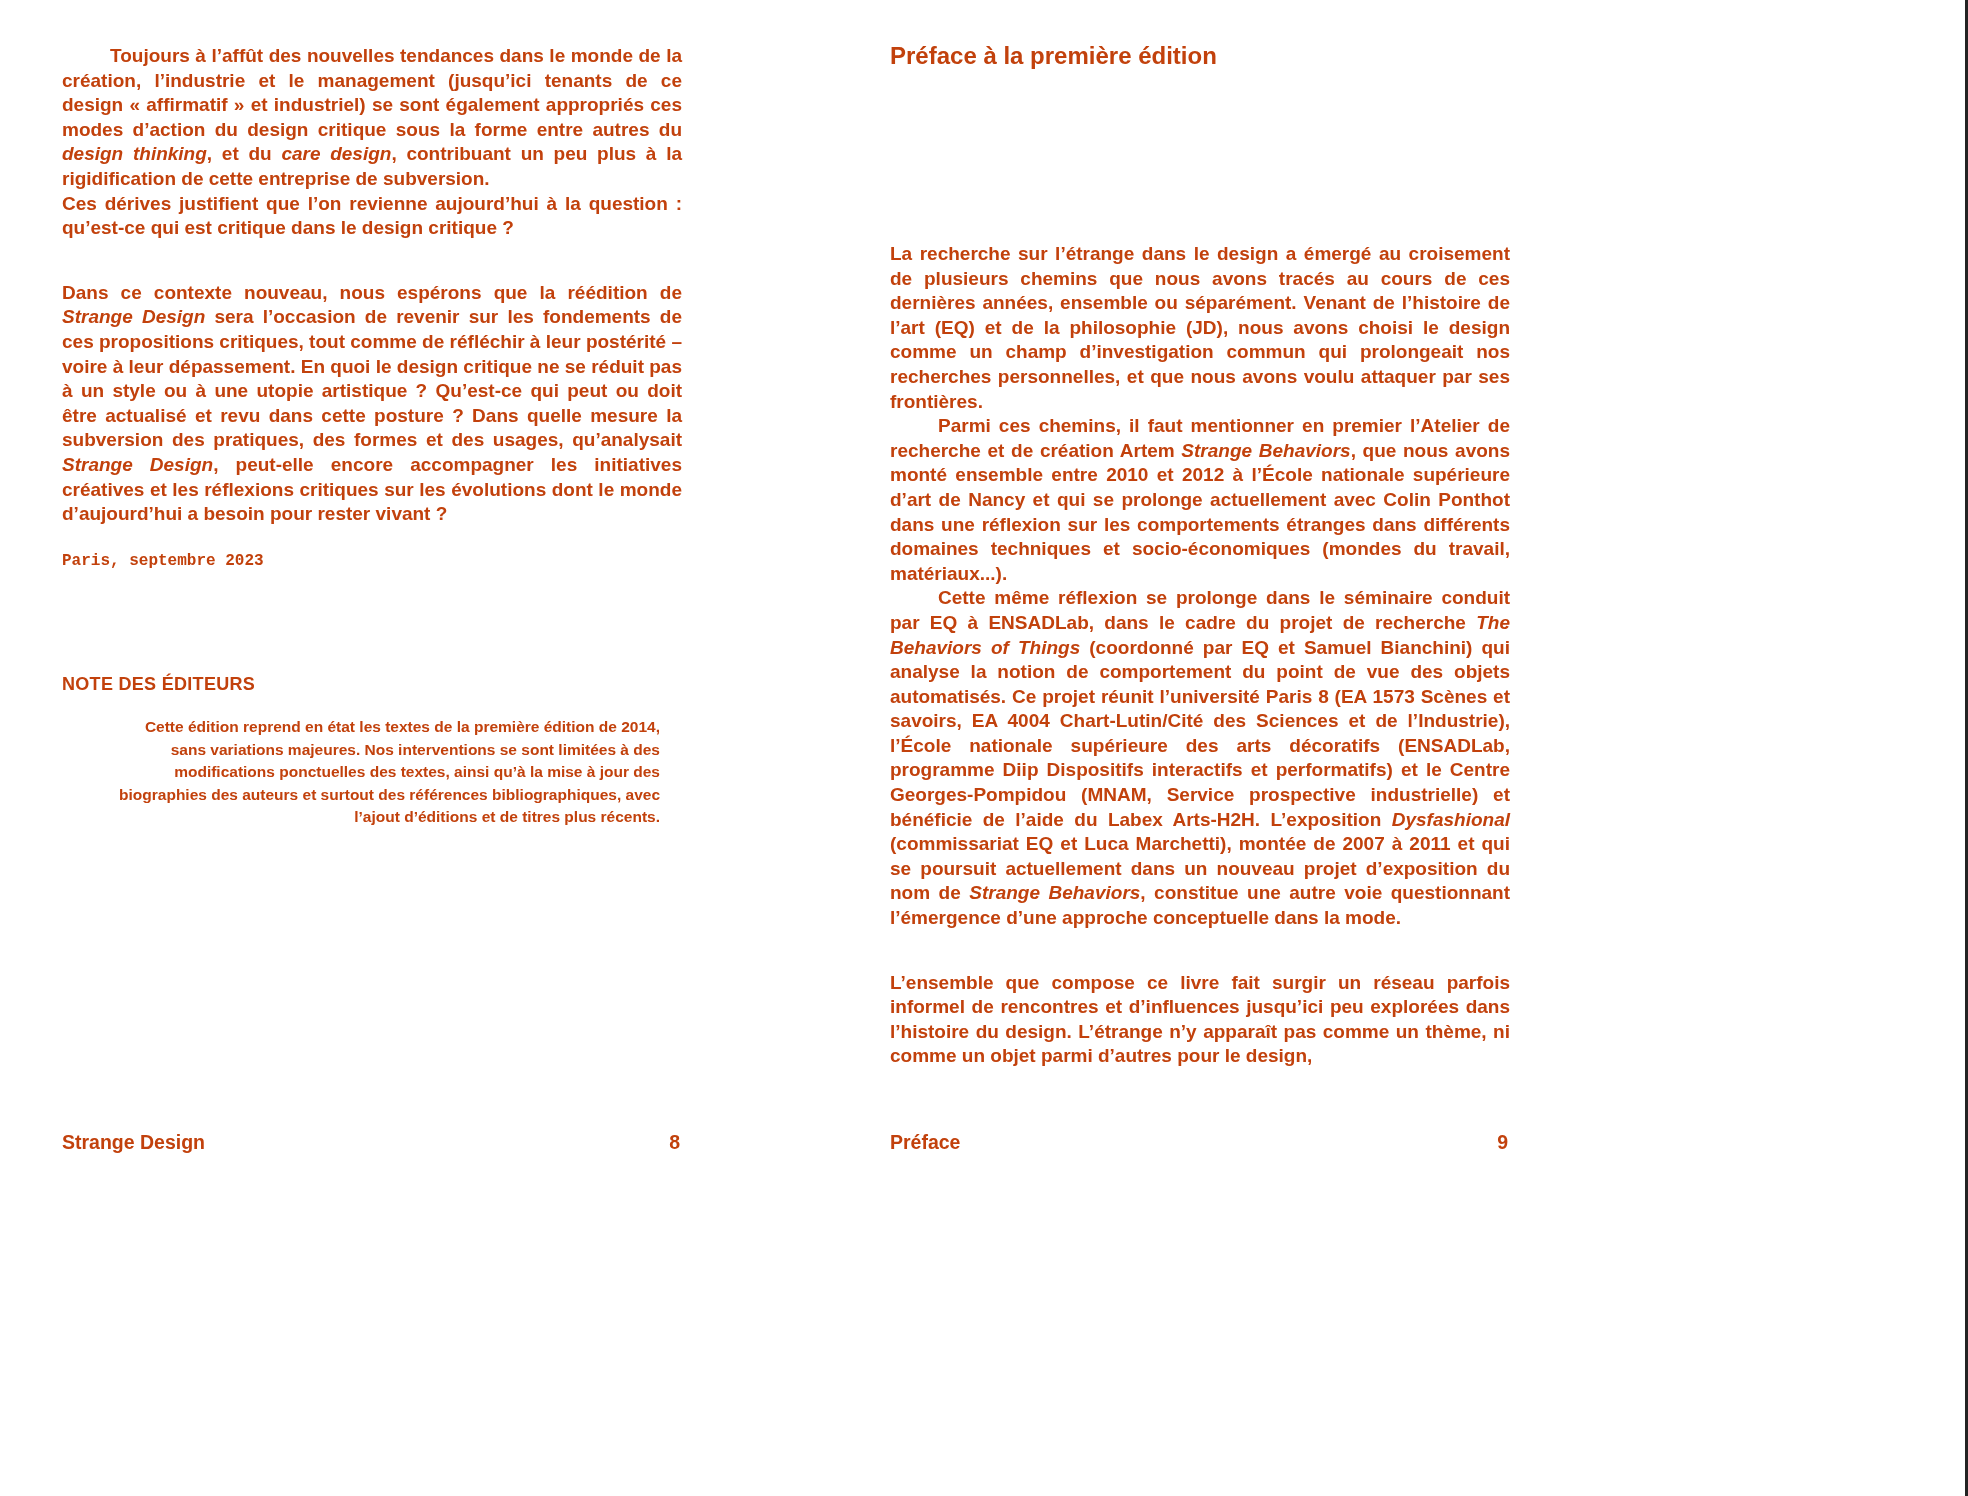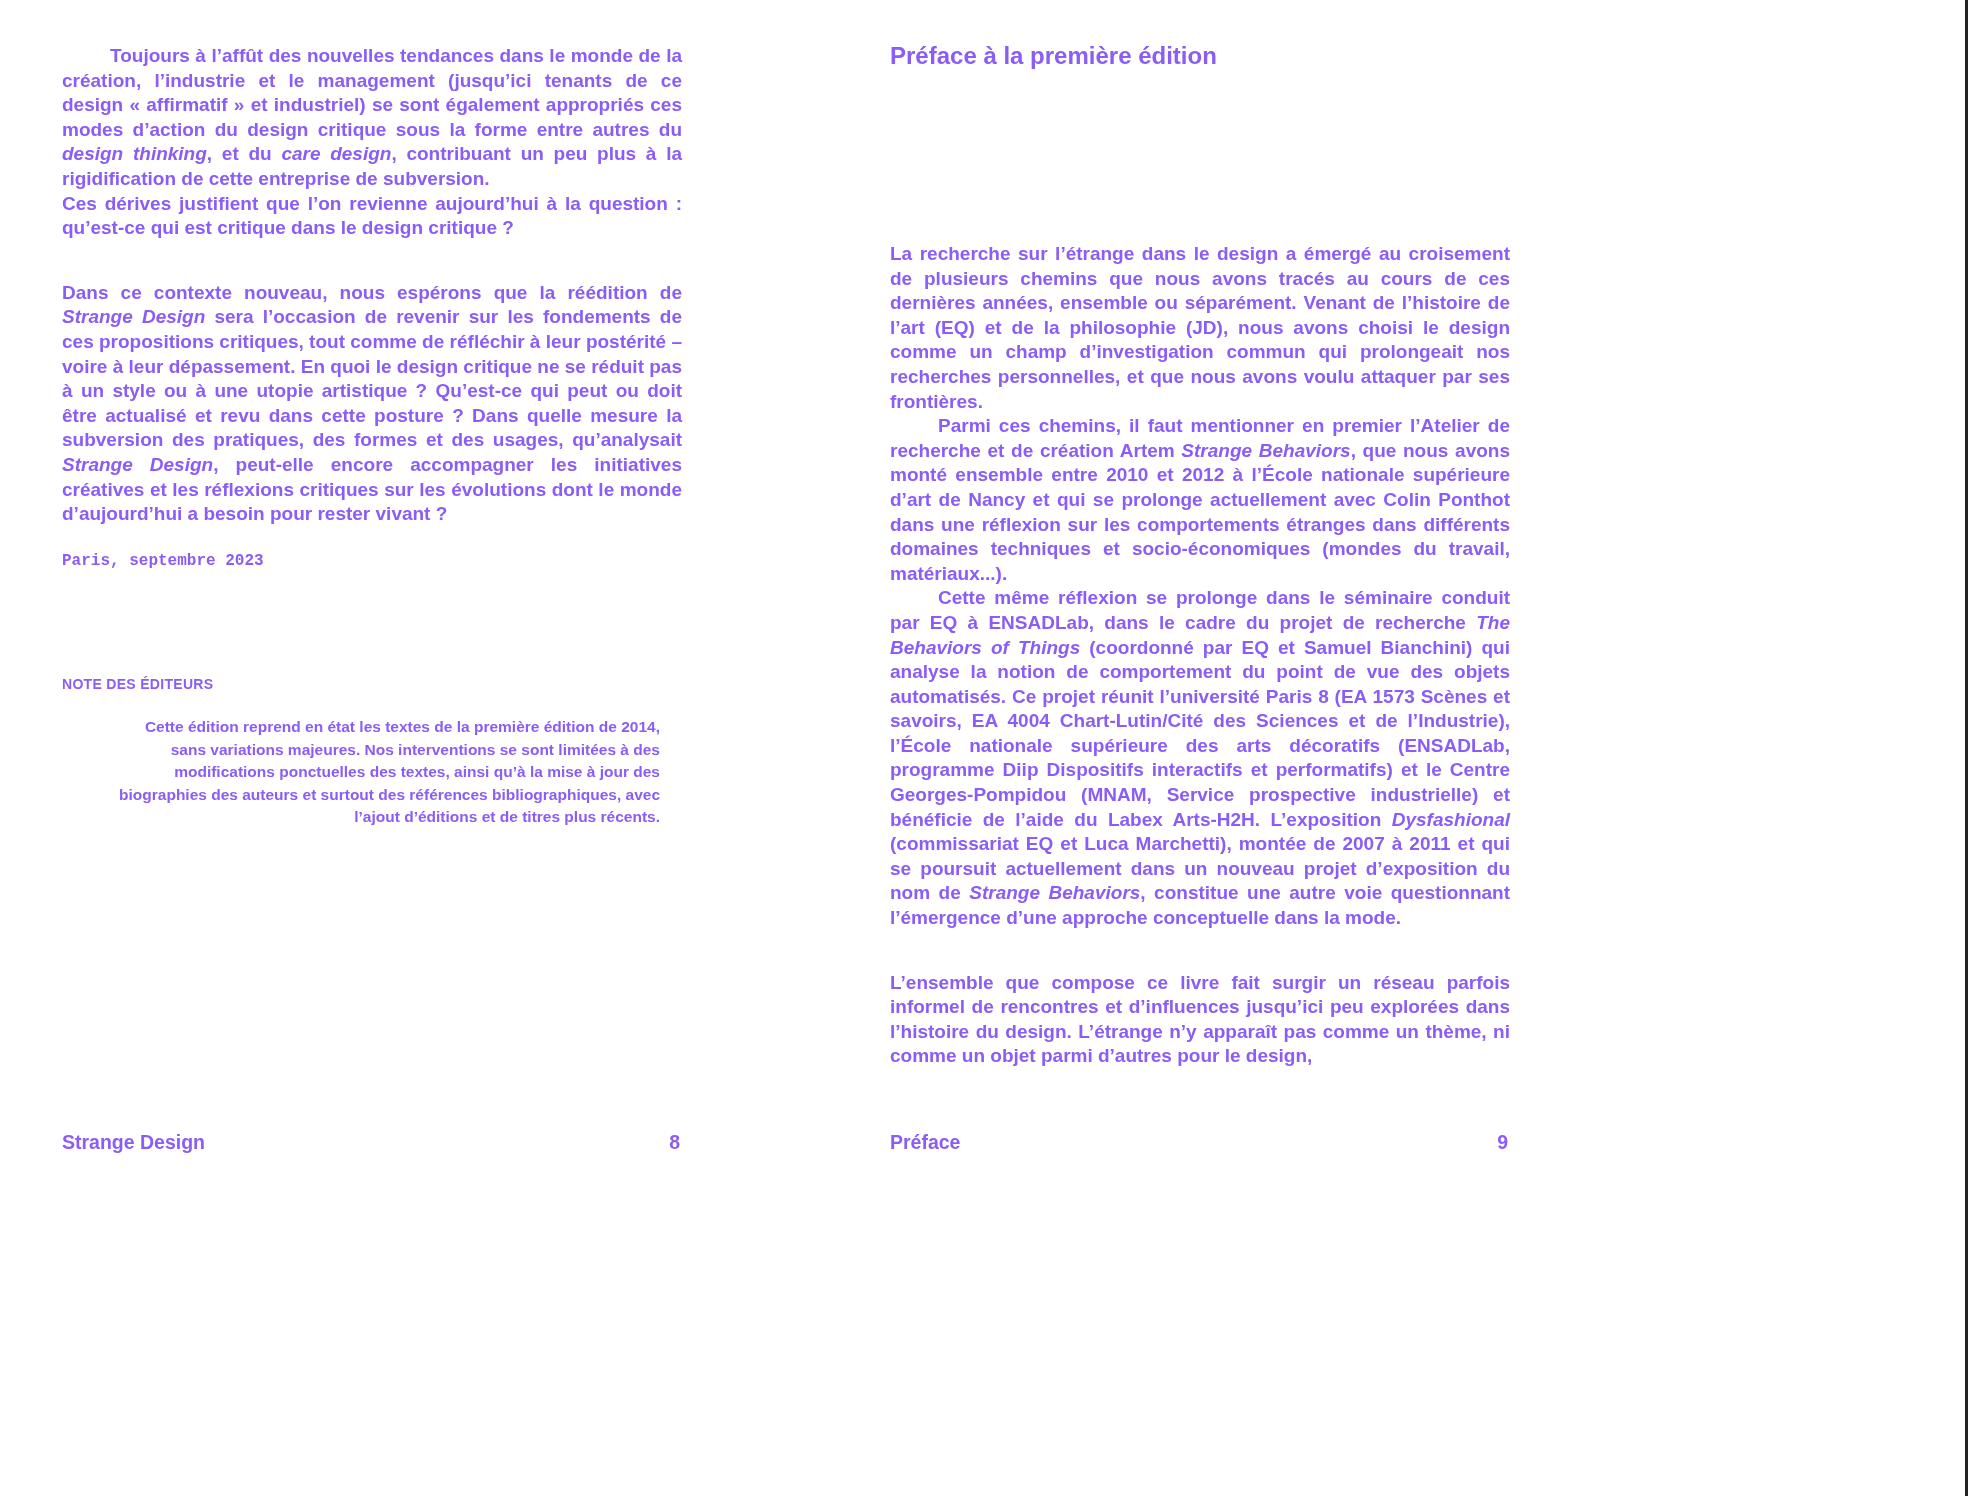--- a/index.html
+++ b/index.html
@@ -2,21 +2,21 @@
 <html lang="fr"><head>
 <meta charset="utf-8">
 <style>
   html, body { margin: 0; padding: 0; background: #ffffff; }
 
   .spread {
     position: relative;
     width: 1968px;
     height: 1496px;
     background: #ffffff;
-    color: #8b5cf6;
+    color: #c2410c;
     font-family: "Liberation Sans", "DejaVu Sans", sans-serif;
     font-weight: 600;
     overflow: hidden;
   }
 
   .page-edge {
     position: absolute;
     top: 0; right: 0;
     width: 3px; height: 100%;
     background: #232323;
@@ -49,21 +49,21 @@
     position: absolute;
     left: 62px; top: 551px; width: 618px;
     font-size: 16px; line-height: 20px;
     font-family: Liberation Mono, monospace;
   }
 
   .note-heading {
     position: absolute;
     left: 62px; top: 672px; width: 618px;
     margin: 0;
-    font-size: 14px; line-height: 24px;
+    font-size: 18px; line-height: 24px;
     font-weight: 600;
     letter-spacing: 0.3px;
   }
 
   .note-body {
     position: absolute;
     left: 112px; top: 716px; width: 548px;
     margin: 0;
     font-size: 15.5px; line-height: 22.6px;
     text-align: right;

